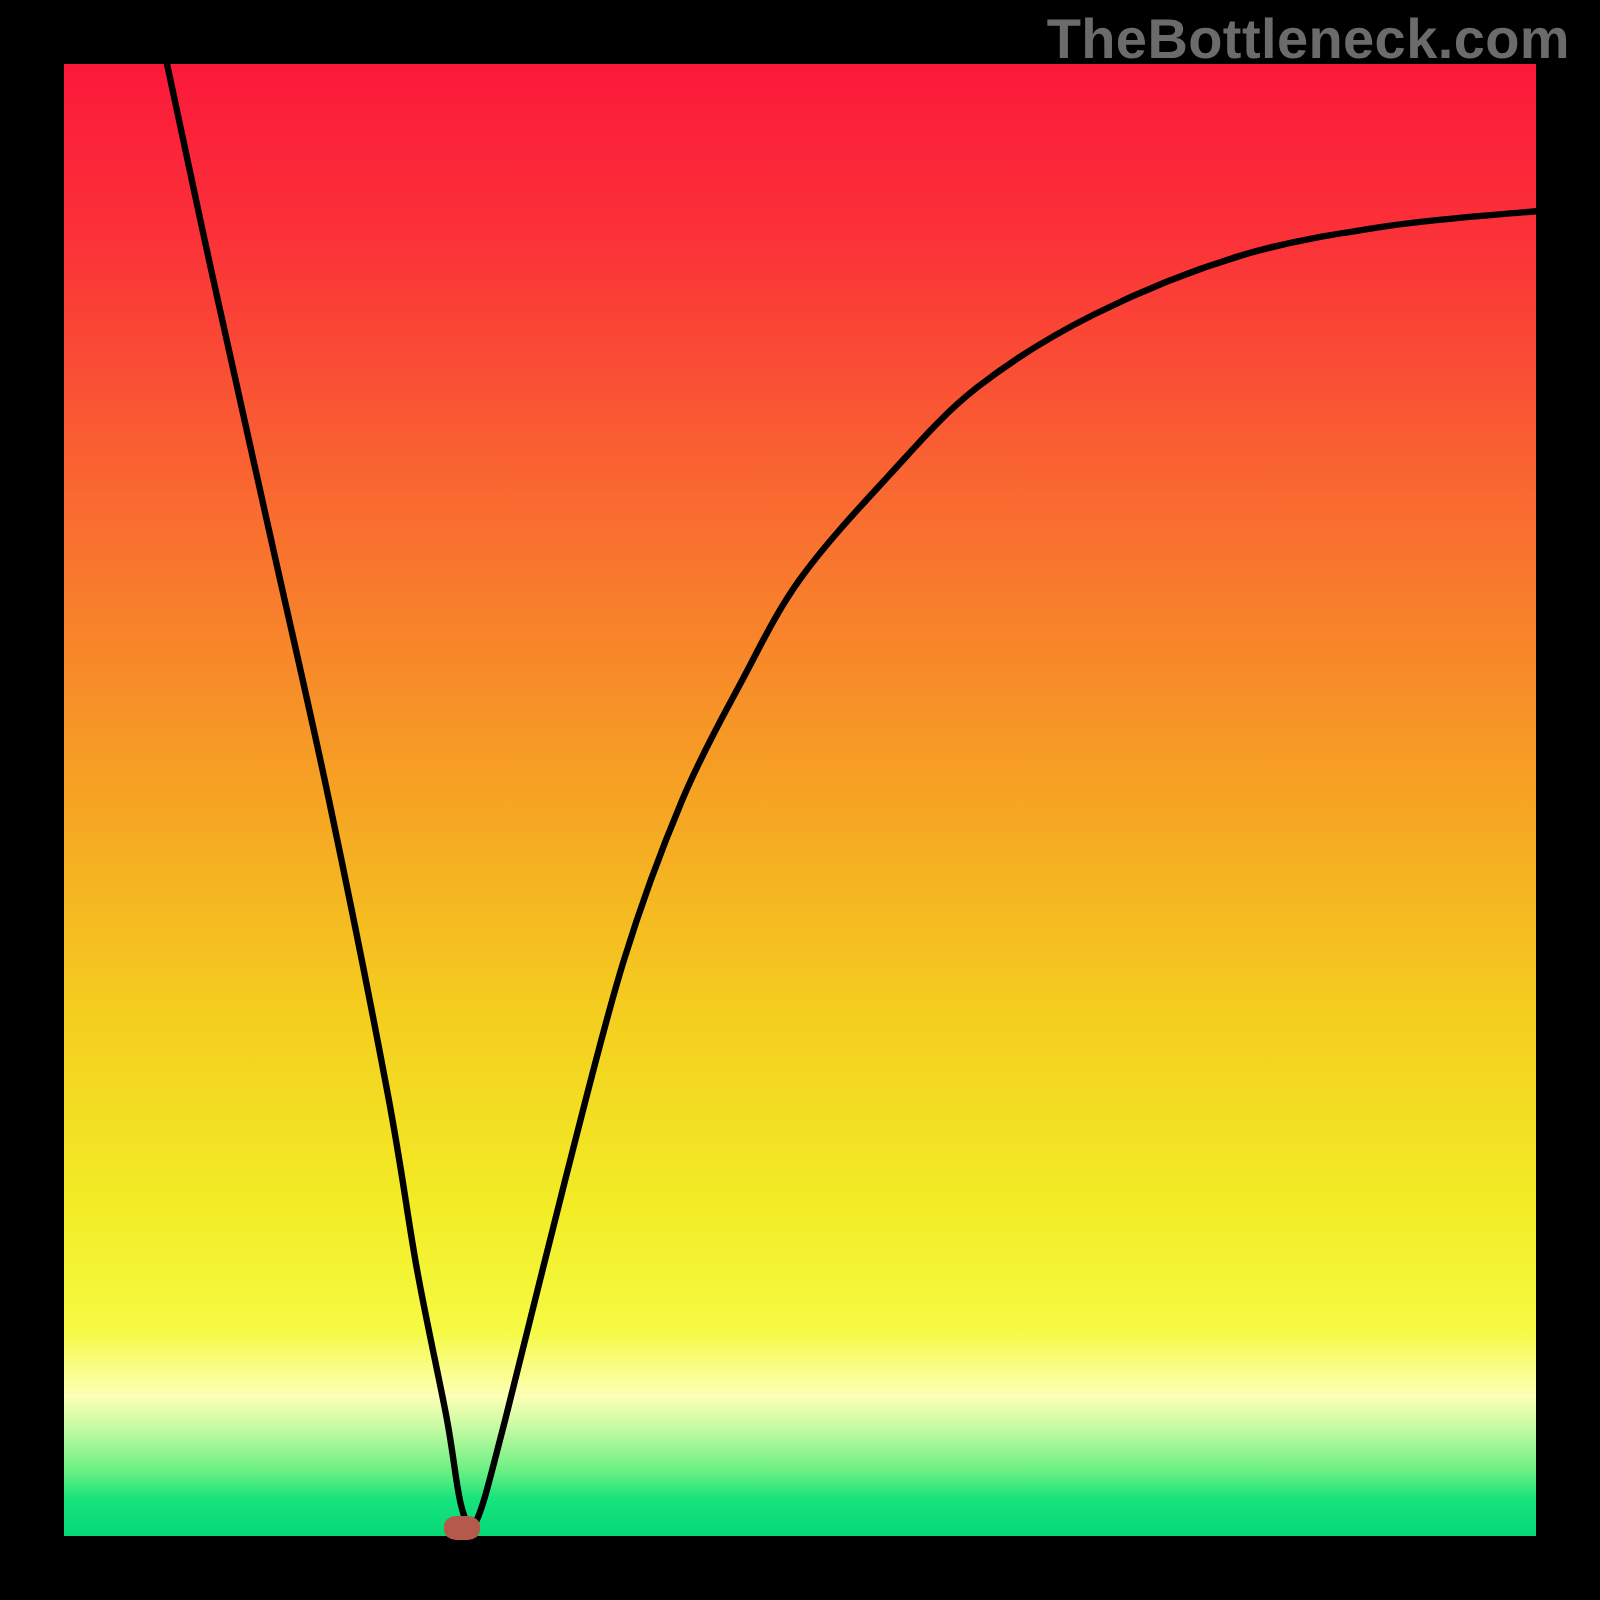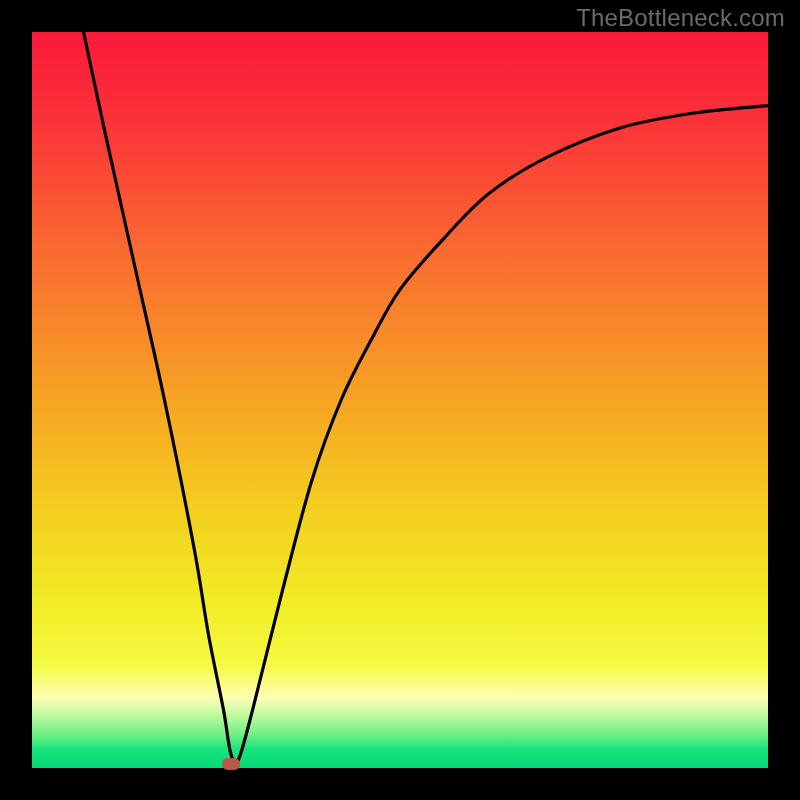--- a/index.html
+++ b/index.html
@@ -14,22 +14,22 @@
     width: 800px;
     height: 800px;
     position: relative;
     background: #000;
   }
   .watermark {
     position: absolute;
     top: 4px;
     right: 15px;
     color: #6b6b6b;
-    font-size: 24px;
-    font-weight: 400;
+    font-size: 28px;
+    font-weight: 700;
     letter-spacing: 0.2px;
     z-index: 10;
   }
   .plot {
     position: absolute;
     left: 32px;
     top: 32px;
     width: 736px;
     height: 736px;
   }

